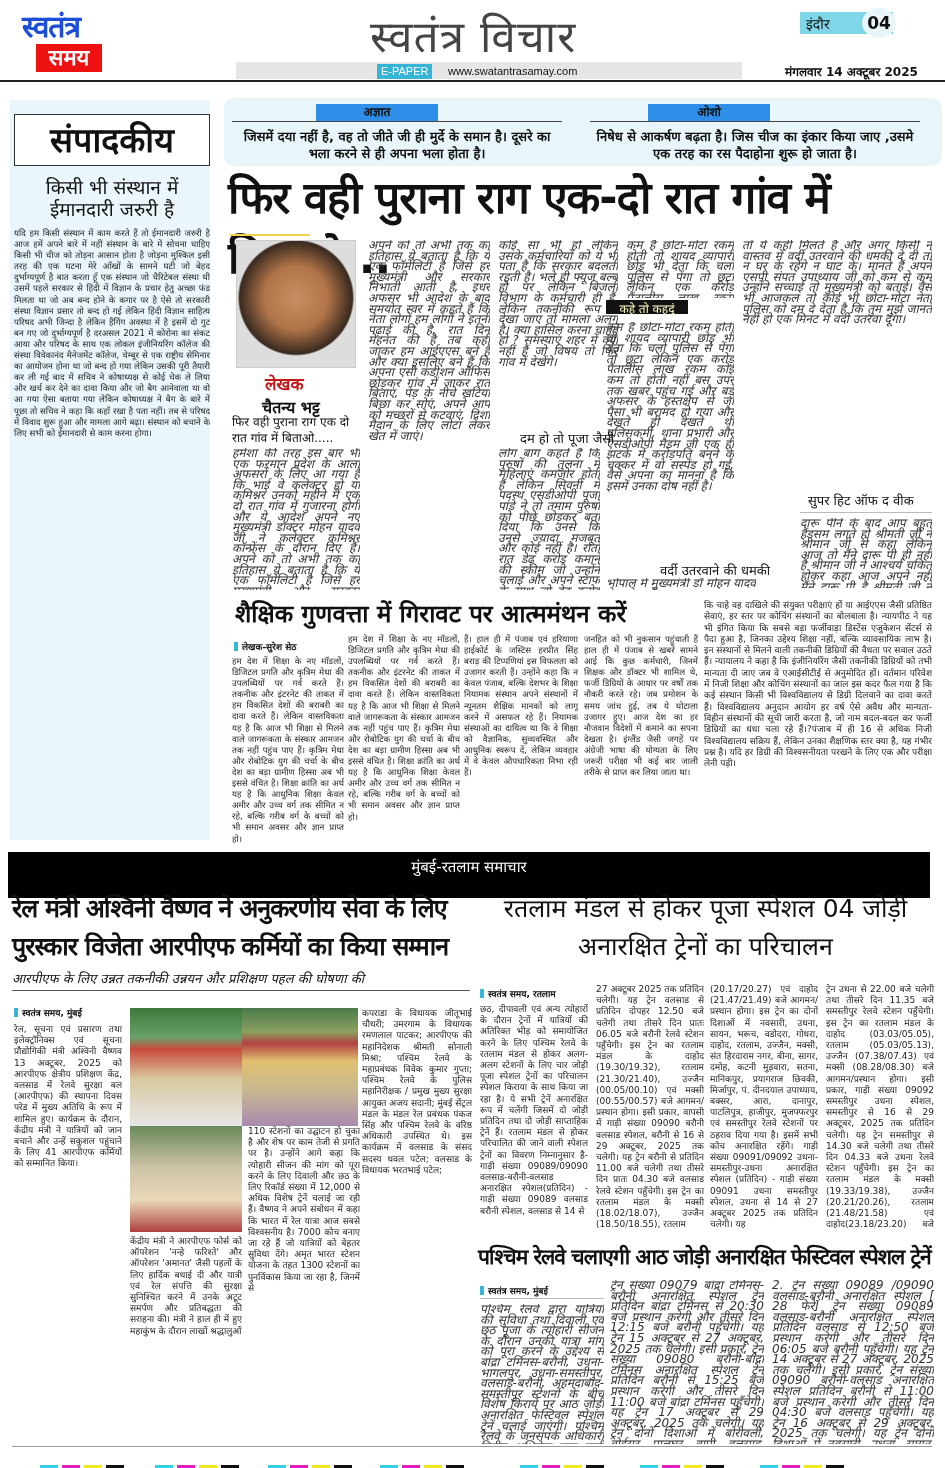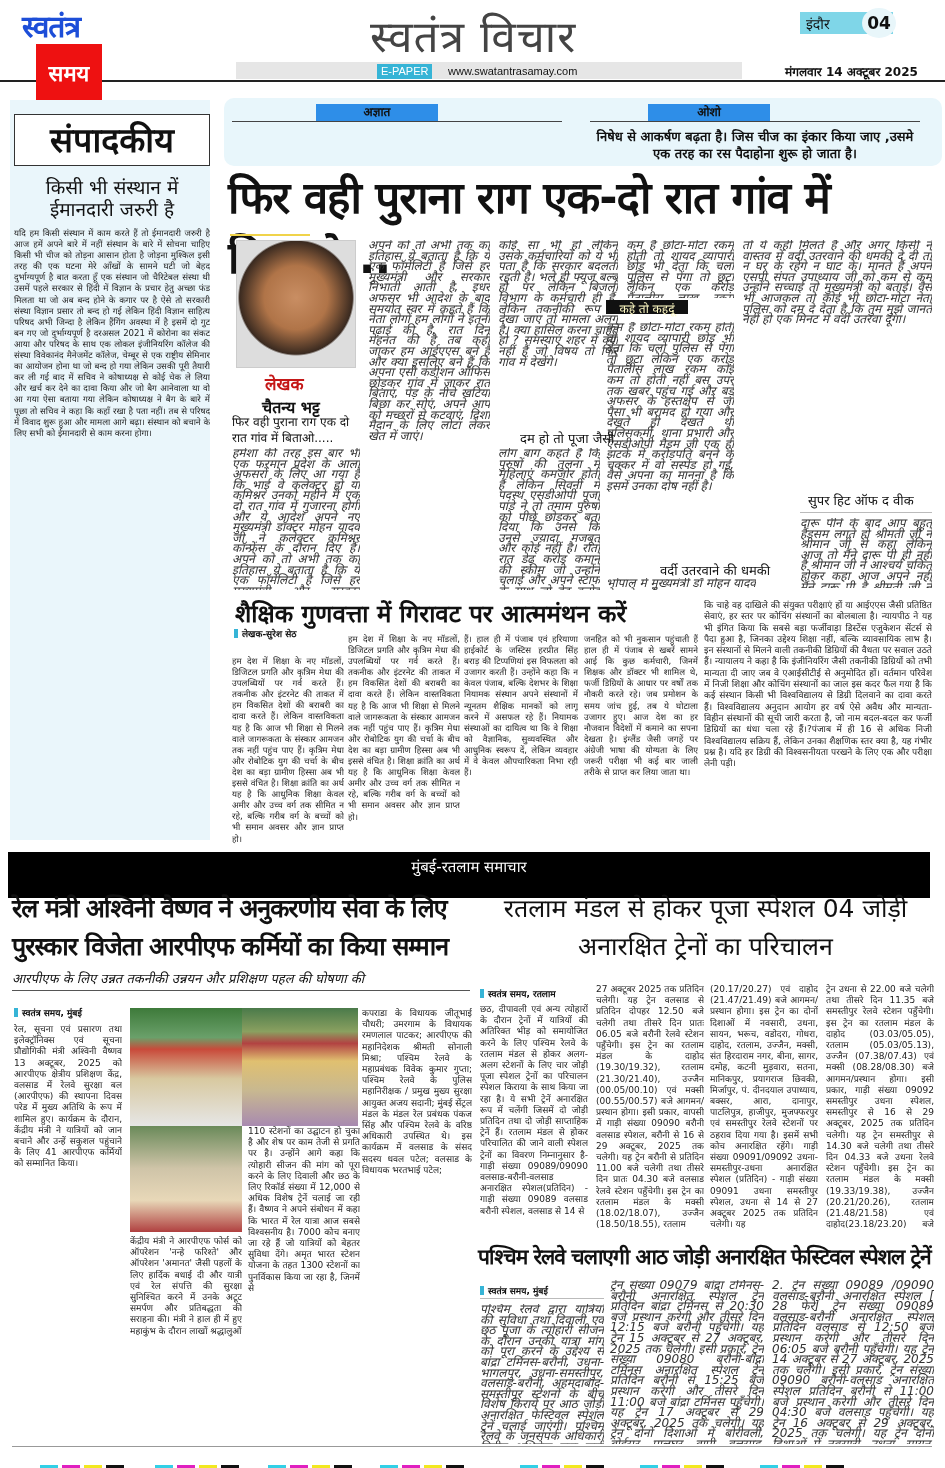--- a/index.html
+++ b/index.html
@@ -1,21 +1,21 @@
 <!DOCTYPE html>
 <html><head>
 <meta charset="utf-8">
 <style>
 *{box-sizing:border-box;margin:0;padding:0}
 body{width:945px;height:1468px;background:#fff;font-family:"DejaVu Sans",sans-serif;color:#111;position:relative;overflow:hidden}
 .abs{position:absolute}
 .masthead{left:0;top:0;width:945px;height:82px;border-bottom:2px solid #222}
 .logo{left:22px;top:10px;width:70px;height:68px}
 .logo-top{font-family:"DejaVu Serif",serif;font-weight:bold;font-size:30px;line-height:34px;color:#1d4ed8;letter-spacing:-1px}
-.logo-bottom{margin-left:14px;background:#e11;color:#fff;font-weight:bold;font-size:22px;line-height:28px;padding:16px 4px;display:inline-block;width:66px;text-align:center}
+.logo-bottom{margin-left:14px;background:#e11;color:#fff;font-weight:bold;font-size:22px;line-height:28px;padding:0 4px;display:inline-block;width:66px;text-align:center}
 .title{left:370px;top:12px;font-size:44px;line-height:50px;color:#444;font-weight:normal;letter-spacing:1px}
 .url-bar{left:236px;top:62px;width:506px;height:17px;background:#e6e6e6}
 .epaper{left:377px;top:64px;background:#36b4d6;color:#fff;font-size:11px;line-height:15px;padding:0 4px;font-family:"Liberation Sans",sans-serif}
 .url{left:448px;top:64px;font-size:11px;line-height:15px;font-family:"Liberation Sans",sans-serif;color:#111}
 .city-box{left:800px;top:12px;width:93px;height:22px;background:#7fd6e8}
 .city{left:806px;top:14px;font-size:14px;font-weight:normal}
 .pageno{left:862px;top:8px;width:34px;height:30px;border-radius:50%;background:#e8f6fa;font-weight:bold;font-size:17px;line-height:30px;text-align:center}
 .date{left:785px;top:63px;font-size:12px;font-weight:bold}
 .quote-panel{left:224px;top:98px;width:718px;height:68px;background:#e8f6fb;border-radius:10px}
 .q-tab{height:17px;background:#2e8ee8;color:#111;font-size:12px;font-weight:bold;text-align:center;line-height:17px}
@@ -62,20 +62,21 @@
 <div class="abs url">www.swatantrasamay.com</div>
 <div class="abs city-box"></div>
 <div class="abs city">इंदौर</div>
 <div class="abs pageno">04</div>
 <div class="abs date">मंगलवार 14 अक्टूबर 2025</div>
 
 <div class="abs quote-panel"></div>
 <div class="abs" style="left:232px;top:104px;width:330px">
   <div class="q-tab" style="margin-left:84px;width:122px">अज्ञात</div>
   <div class="q-line"></div>
+  <div class="q-text" style="margin-top:6px">जिसमें दया नहीं है, वह तो जीते जी ही मुर्दे के समान है। दूसरे का भला करने से ही अपना भला होता है।</div>
 </div>
 <div class="abs" style="left:590px;top:104px;width:330px">
   <div class="q-tab" style="margin-left:58px;width:122px">ओशो</div>
   <div class="q-line"></div>
   <div class="q-text" style="margin-top:6px">निषेध से आकर्षण बढ़ता है। जिस चीज का इंकार किया जाए ,उसमे एक तरह का रस पैदाहोना शुरू हो जाता है।</div>
 </div>
 
 <div class="abs editorial-bg"></div>
 <div class="abs edit-head">संपादकीय</div>
 <div class="abs edit-title">किसी भी संस्थान में ईमानदारी जरुरी है</div>
@@ -96,21 +97,21 @@
 <div class="abs sub-head" style="left:520px;top:430px;width:100px">दम हो तो पूजा जैसी</div>
 <div class="abs body-italic" style="left:498px;top:448px;width:102px;height:142px;overflow:hidden">लोग बाग कहते हैं कि पुरुषों की तुलना में महिलाएं कमजोर होती हैं लेकिन सिवनी में पदस्थ एसडीओपी पूजा पांडे ने तो तमाम पुरुषों को पीछे छोड़कर बता दिया कि उनसे कि उनसे ज्यादा मजबूत और कोई नहीं है। रातों रात डेढ़ करोड़ कमाने की स्कीम जो उन्होंने चलाई और अपने स्टाफ के साथ जो डेढ़ करोड़ रुपया बांटने की जो कोशिश की उसने साबित कर दिया की महिलाएं भी अगर अपने पर आ जाएं तो फिर पुरुष भी उनके सामने पानी भरने लगते हैं।</div>
 <div class="abs sub-head" style="left:660px;top:562px;width:120px">वर्दी उतरवाने की धमकी</div>
 <div class="abs body-italic" style="left:606px;top:578px;width:150px;height:12px;overflow:hidden">भोपाल में मुख्यमंत्री डॉ मोहन यादव ने कलेक्टरों</div>
 <div class="abs body-italic" style="left:742px;top:240px;width:190px;height:250px;overflow:hidden">तो ये कहीं मिलते हैं और अगर किसी ने वास्तव में वर्दी उतरवाने की धमकी दे दी तो न घर के रहेंगे न घाट के। मानते हैं अपने एसपी संपत उपाध्याय जी को कम से कम उन्होंने सच्चाई तो मुख्यमंत्री को बताई। वैसे भी आजकल तो कोई भी छोटा-मोटा नेता पुलिस को दम दे देता है कि तुम मुझे जानते नहीं हो एक मिनट में वर्दी उतरवा दूंगा।</div>
 <div class="abs sub-head" style="left:808px;top:492px;width:130px">सुपर हिट ऑफ द वीक</div>
 <div class="abs hline" style="left:800px;top:512px;width:132px"></div>
 <div class="abs body-italic" style="left:800px;top:518px;width:132px;height:70px;overflow:hidden">दारू पीने के बाद आप बहुत हैंडसम लगते हो श्रीमती जी ने श्रीमान जी से कहा लेकिन आज तो मैंने दारू पी ही नहीं है श्रीमान जी ने आश्चर्य चकित होकर कहा आज अपने नहीं मैंने दारू पी है श्रीमती जी ने जवाब दिया.. !</div>
 
 <div class="abs sec2-head">शैक्षिक गुणवत्ता में गिरावट पर आत्ममंथन करें</div>
-<div class="abs byline" style="left:234px;top:627px">लेखक-सुरेश सेठ</div>
+<div class="abs byline" style="left:234px;top:640px">लेखक-सुरेश सेठ</div>
 <div class="abs body-text" style="left:232px;top:656px;width:112px;height:188px;overflow:hidden">हम देश में शिक्षा के नए मॉडलों, डिजिटल प्रगति और कृत्रिम मेधा की उपलब्धियों पर गर्व करते हैं। तकनीक और इंटरनेट की ताकत में हम विकसित देशों की बराबरी का दावा करते हैं। लेकिन वास्तविकता यह है कि आज भी शिक्षा से मिलने वाले जागरूकता के संस्कार आमजन तक नहीं पहुंच पाए हैं। कृत्रिम मेधा और रोबोटिक युग की चर्चा के बीच देश का बड़ा ग्रामीण हिस्सा अब भी इससे वंचित है। शिक्षा क्रांति का अर्थ यह है कि आधुनिक शिक्षा केवल अमीर और उच्च वर्ग तक सीमित न रहे, बल्कि गरीब वर्ग के बच्चों को भी समान अवसर और ज्ञान प्राप्त हो।</div>
 <div class="abs body-text" style="left:348px;top:634px;width:112px;height:210px;overflow:hidden">हम देश में शिक्षा के नए मॉडलों, डिजिटल प्रगति और कृत्रिम मेधा की उपलब्धियों पर गर्व करते हैं। तकनीक और इंटरनेट की ताकत में हम विकसित देशों की बराबरी का दावा करते हैं। लेकिन वास्तविकता यह है कि आज भी शिक्षा से मिलने वाले जागरूकता के संस्कार आमजन तक नहीं पहुंच पाए हैं। कृत्रिम मेधा और रोबोटिक युग की चर्चा के बीच देश का बड़ा ग्रामीण हिस्सा अब भी इससे वंचित है। शिक्षा क्रांति का अर्थ यह है कि आधुनिक शिक्षा केवल अमीर और उच्च वर्ग तक सीमित न रहे, बल्कि गरीब वर्ग के बच्चों को भी समान अवसर और ज्ञान प्राप्त हो।</div>
 <div class="abs body-text" style="left:464px;top:634px;width:114px;height:210px;overflow:hidden">हैं। हाल ही में पंजाब एवं हरियाणा हाईकोर्ट के जस्टिस हरप्रीत सिंह बराड़ की टिप्पणियां इस विफलता को उजागर करती हैं। उन्होंने कहा कि न केवल पंजाब, बल्कि देशभर के शिक्षा नियामक संस्थान अपने संस्थानों में न्यूनतम शैक्षिक मानकों को लागू करने में असफल रहे हैं। नियामक संस्थाओं का दायित्व था कि वे शिक्षा को वैज्ञानिक, सुव्यवस्थित और आधुनिक स्वरूप दें, लेकिन व्यवहार में वे केवल औपचारिकता निभा रही हैं।</div>
 <div class="abs body-text" style="left:584px;top:634px;width:114px;height:210px;overflow:hidden">जनहित को भी नुकसान पहुंचाती हैं हाल ही में पंजाब से खबरें सामने आई कि कुछ कर्मचारी, जिनमें शिक्षक और डॉक्टर भी शामिल थे, फर्जी डिग्रियों के आधार पर वर्षों तक नौकरी करते रहे। जब प्रमोशन के समय जांच हुई, तब ये घोटाला उजागर हुए। आज देश का हर नौजवान विदेशों में कमाने का सपना देखता है। इंग्लैंड जैसी जगहें पर अंग्रेजी भाषा की योग्यता के लिए जरूरी परीक्षा भी कई बार जाली तरीके से प्राप्त कर लिया जाता था।</div>
 <div class="abs body-text" style="left:704px;top:600px;width:228px;height:244px;overflow:hidden;font-size:9px;line-height:11.3px">कि चाहे वह दाखिले की संयुक्त परीक्षाएं हों या आईएएस जैसी प्रतिष्ठित सेवाएं, हर स्तर पर कोचिंग संस्थानों का बोलबाला है। न्यायपीठ ने यह भी इंगित किया कि सबसे बड़ा फर्जीवाड़ा डिस्टेंस एजुकेशन सेंटर्स से पैदा हुआ है, जिनका उद्देश्य शिक्षा नहीं, बल्कि व्यावसायिक लाभ है। इन संस्थानों से मिलने वाली तकनीकी डिग्रियों की वैधता पर सवाल उठते हैं। न्यायालय ने कहा है कि इंजीनियरिंग जैसी तकनीकी डिग्रियों को तभी मान्यता दी जाए जब वे एआईसीटीई से अनुमोदित हों। वर्तमान परिवेश में निजी शिक्षा और कोचिंग संस्थानों का जाल इस कदर फैल गया है कि कई संस्थान किसी भी विश्वविद्यालय से डिग्री दिलवाने का दावा करते हैं। विश्वविद्यालय अनुदान आयोग हर वर्ष ऐसे अवैध और मान्यता-विहीन संस्थानों की सूची जारी करता है, जो नाम बदल-बदल कर फर्जी डिग्रियों का धंधा चला रहे हैं।?पंजाब में ही 16 से अधिक निजी विश्वविद्यालय सक्रिय हैं, लेकिन उनका शैक्षणिक स्तर क्या है, यह गंभीर प्रश्न है। यदि हर डिग्री की विश्वसनीयता परखने के लिए एक और परीक्षा लेनी पड़ी।</div>
 
 <div class="abs black-bar">मुंबई-रतलाम समाचार</div>
 
 <div class="abs h3" style="left:12px;top:890px;width:460px">रेल मंत्री अश्विनी वैष्णव ने अनुकरणीय सेवा के लिए पुरस्कार विजेता आरपीएफ कर्मियों का किया सम्मान</div>
 <div class="abs" style="left:12px;top:968px;width:460px;font-size:13px;font-style:italic;line-height:22px;white-space:nowrap;overflow:hidden">आरपीएफ के लिए उन्नत तकनीकी उन्नयन और प्रशिक्षण पहल की घोषणा की</div>

